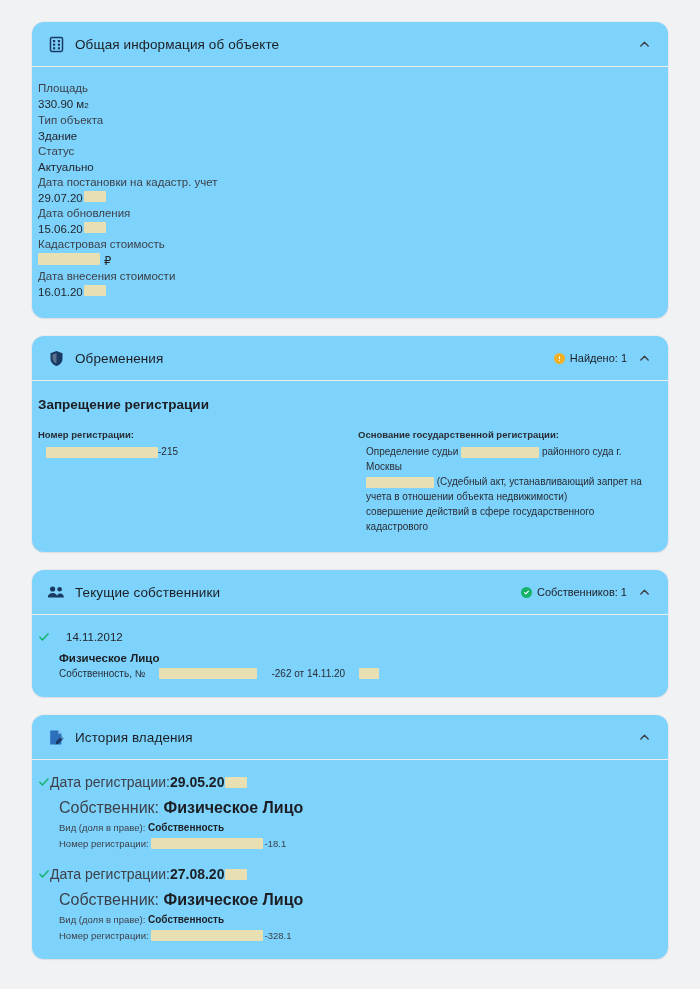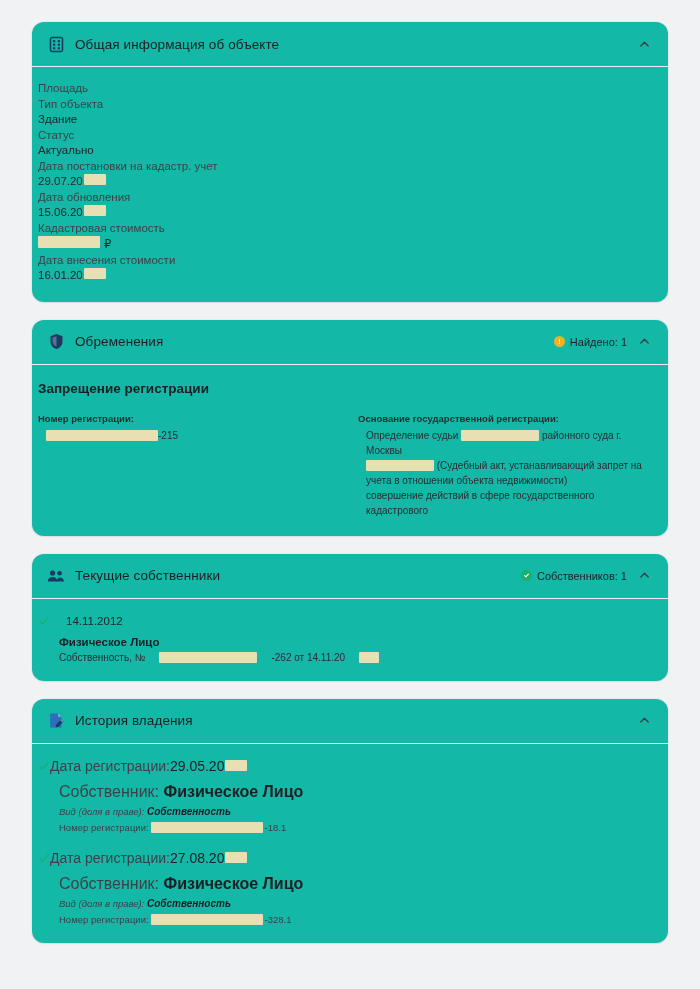--- a/index.html
+++ b/index.html
@@ -15,21 +15,21 @@
 
   .page {
     width: 700px;
     min-height: 989px;
     padding: 22px 32px 0 32px;
     background: #f1f2f4;
   }
 
   
   .card {
-    background: #14b8a6;
+    background: #7dd3fc;
     border-radius: 12px;
     box-shadow: 0 1px 2px rgba(16, 24, 40, .06), 0 0 0 1px rgba(16,24,40,.035);
     margin-bottom: 18px;
     overflow: hidden;
   }
 
   .card-header {
     display: flex;
     align-items: center;
     min-height: 44px;
@@ -57,20 +57,21 @@
 
   .hdr-right {
     margin-left: auto;
     display: flex;
     align-items: center;
     gap: 11px;
   }
 
   .badge {
     display: inline-flex;
+    align-items: center;
     gap: 5px;
     font-size: 11px;
     color: #20222a;
     white-space: nowrap;
   }
   .badge .dot {
     width: 11px; height: 11px;
     border-radius: 50%;
     display: inline-flex;
     align-items: center;
@@ -185,33 +186,32 @@
   
   .hist-entry { margin-bottom: 17px; }
   .hist-entry:last-child { margin-bottom: 0; }
   .hist-head {
     display: flex;
     align-items: center;
     font-size: 14px;
     color: #3d4048;
     margin-bottom: 9px;
   }
-  .hist-head b { font-weight: 400; color: #1c1e23; }
+  .hist-head b { font-weight: 700; color: #1c1e23; }
   .hist-body { padding-left: 21px; }
   .hist-owner {
     font-size: 16px;
     color: #3d4048;
     margin-bottom: 5px;
   }
   .hist-owner b { font-weight: 700; color: #1c1e23; }
   .hist-kind {
     font-size: 9.5px;
     color: #3d4048;
     margin-bottom: 5px;
-    font-style: italic;
   }
   .hist-kind b { font-weight: 700; color: #1c1e23; font-size: 10px; }
   .hist-num {
     font-size: 9.5px;
     color: #3d4048;
     display: flex;
     align-items: center;
     gap: 2px;
   }
   .hist-num .redact { height: 11px; }
@@ -243,20 +243,24 @@
               <path d="M1.8 7 L5.5 3.3 L9.2 7" fill="none" stroke="#3c3f46" stroke-width="1.4" stroke-linecap="round" stroke-linejoin="round"></path>
             </svg>
         </span>
       </span>
     </div>
     <div class="divider"></div>
     <div class="card-body">
       <div class="kv-list">
 
         <div class="kv-label">Площадь</div>
+        <div class="kv-value">
+          <span>330.90 м</span>
+            <sup>2</sup>
+        </div>
 
         <div class="kv-label">Тип объекта</div>
         <div class="kv-value">Здание</div>
 
         <div class="kv-label">Статус</div>
         <div class="kv-value">Актуально</div>
 
         <div class="kv-label">Дата постановки на кадастр. учет</div>
         <div class="kv-value">
           <span>29.07.20</span>

